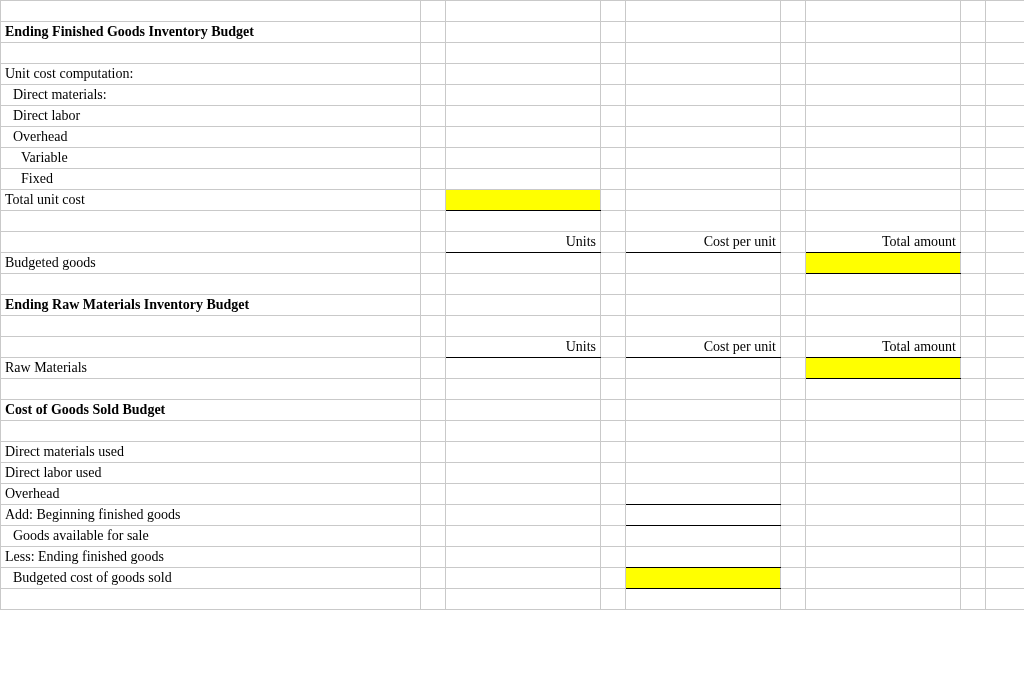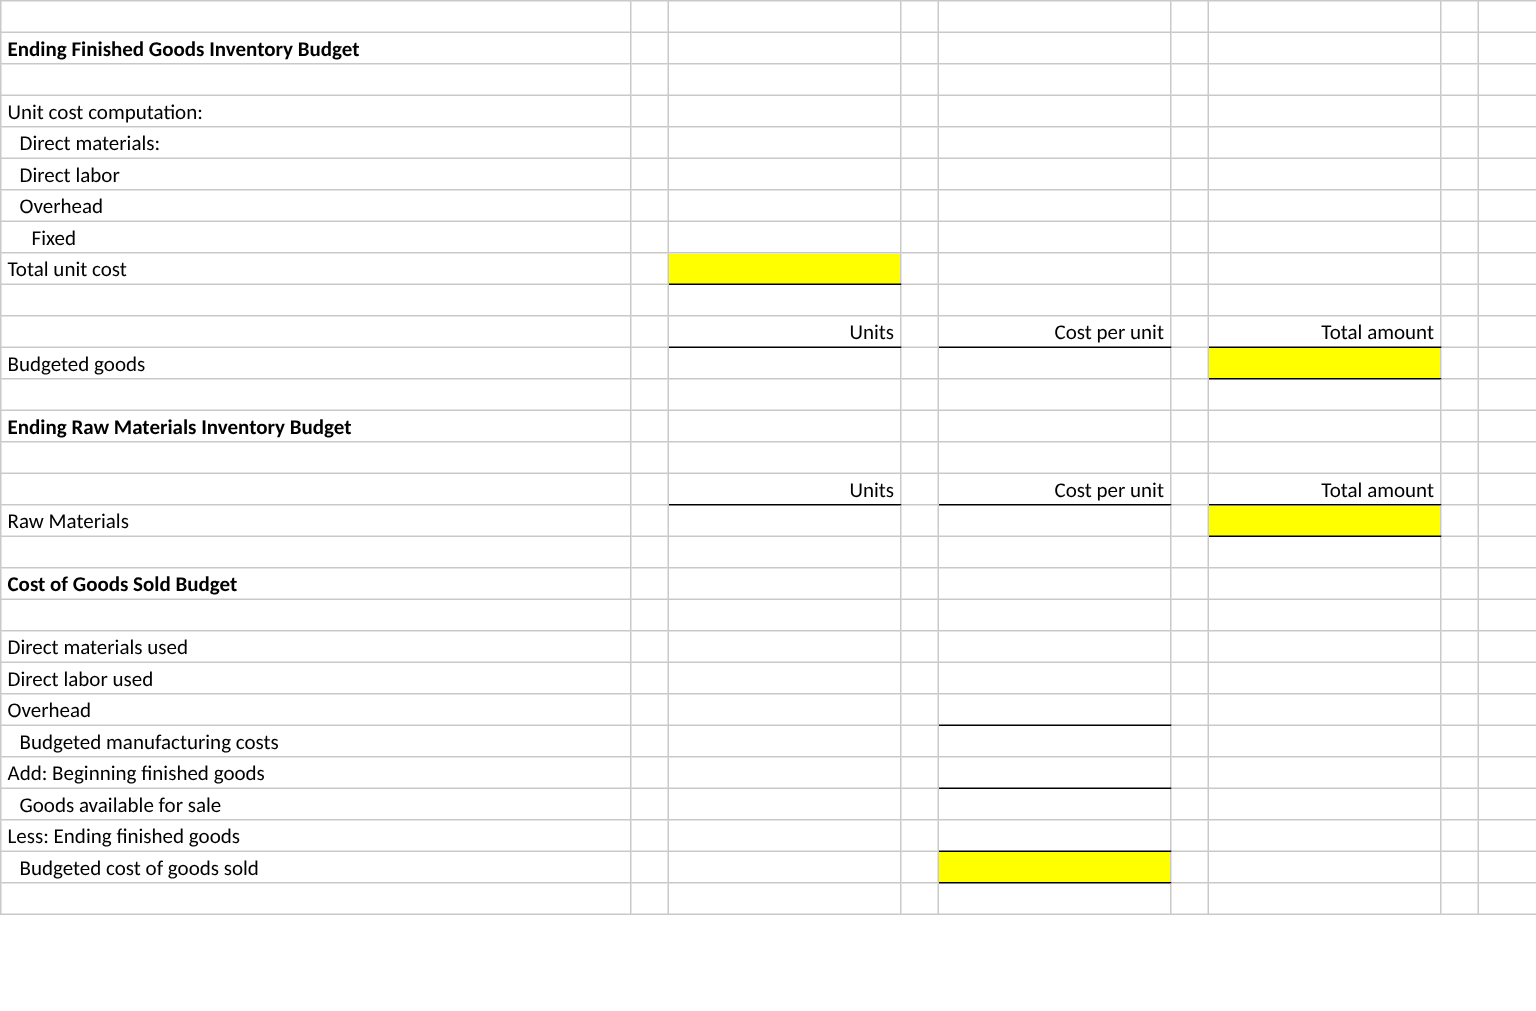--- a/index.html
+++ b/index.html
@@ -7,20 +7,21 @@
     padding: 0;
     background: #fff;
     font-family: Calibri, Arial, sans-serif;
     font-size: 14px;
     color: #000;
   }
   table {
     border-collapse: collapse;
     table-layout: fixed;
     width: 1024px;
+    font-family: Liberation Serif, serif;
   }
   td {
     border: 1px solid #c9c9c9;
     height: 20px;
     padding: 0 4px;
     overflow: hidden;
     white-space: nowrap;
     vertical-align: middle;
   }
   .bold { font-weight: 700; }
@@ -137,20 +138,31 @@
     <td></td>
         <td></td>
         <td></td>
         <td></td>
         <td></td>
         <td></td>
         <td></td>
         <td></td>
   </tr>
 
+  <tr>
+    <td class="ind2">Variable</td>
+    <td></td>
+        <td></td>
+        <td></td>
+        <td></td>
+        <td></td>
+        <td></td>
+        <td></td>
+        <td></td>
+  </tr>
 
   <tr>
     <td class="ind2">Fixed</td>
     <td></td>
         <td></td>
         <td></td>
         <td></td>
         <td></td>
         <td></td>
         <td></td>
@@ -330,31 +342,20 @@
     <td></td>
         <td></td>
         <td></td>
     <td class="u-bot"></td>
     <td></td>
         <td></td>
         <td></td>
         <td></td>
   </tr>
 
-  <tr>
-    <td class="ind1">Budgeted manufacturing costs</td>
-    <td></td>
-        <td></td>
-        <td></td>
-        <td></td>
-        <td></td>
-        <td></td>
-        <td></td>
-        <td></td>
-  </tr>
 
   <tr>
     <td>Add: Beginning finished goods</td>
     <td></td>
         <td></td>
         <td></td>
     <td class="u-bot"></td>
     <td></td>
         <td></td>
         <td></td>

